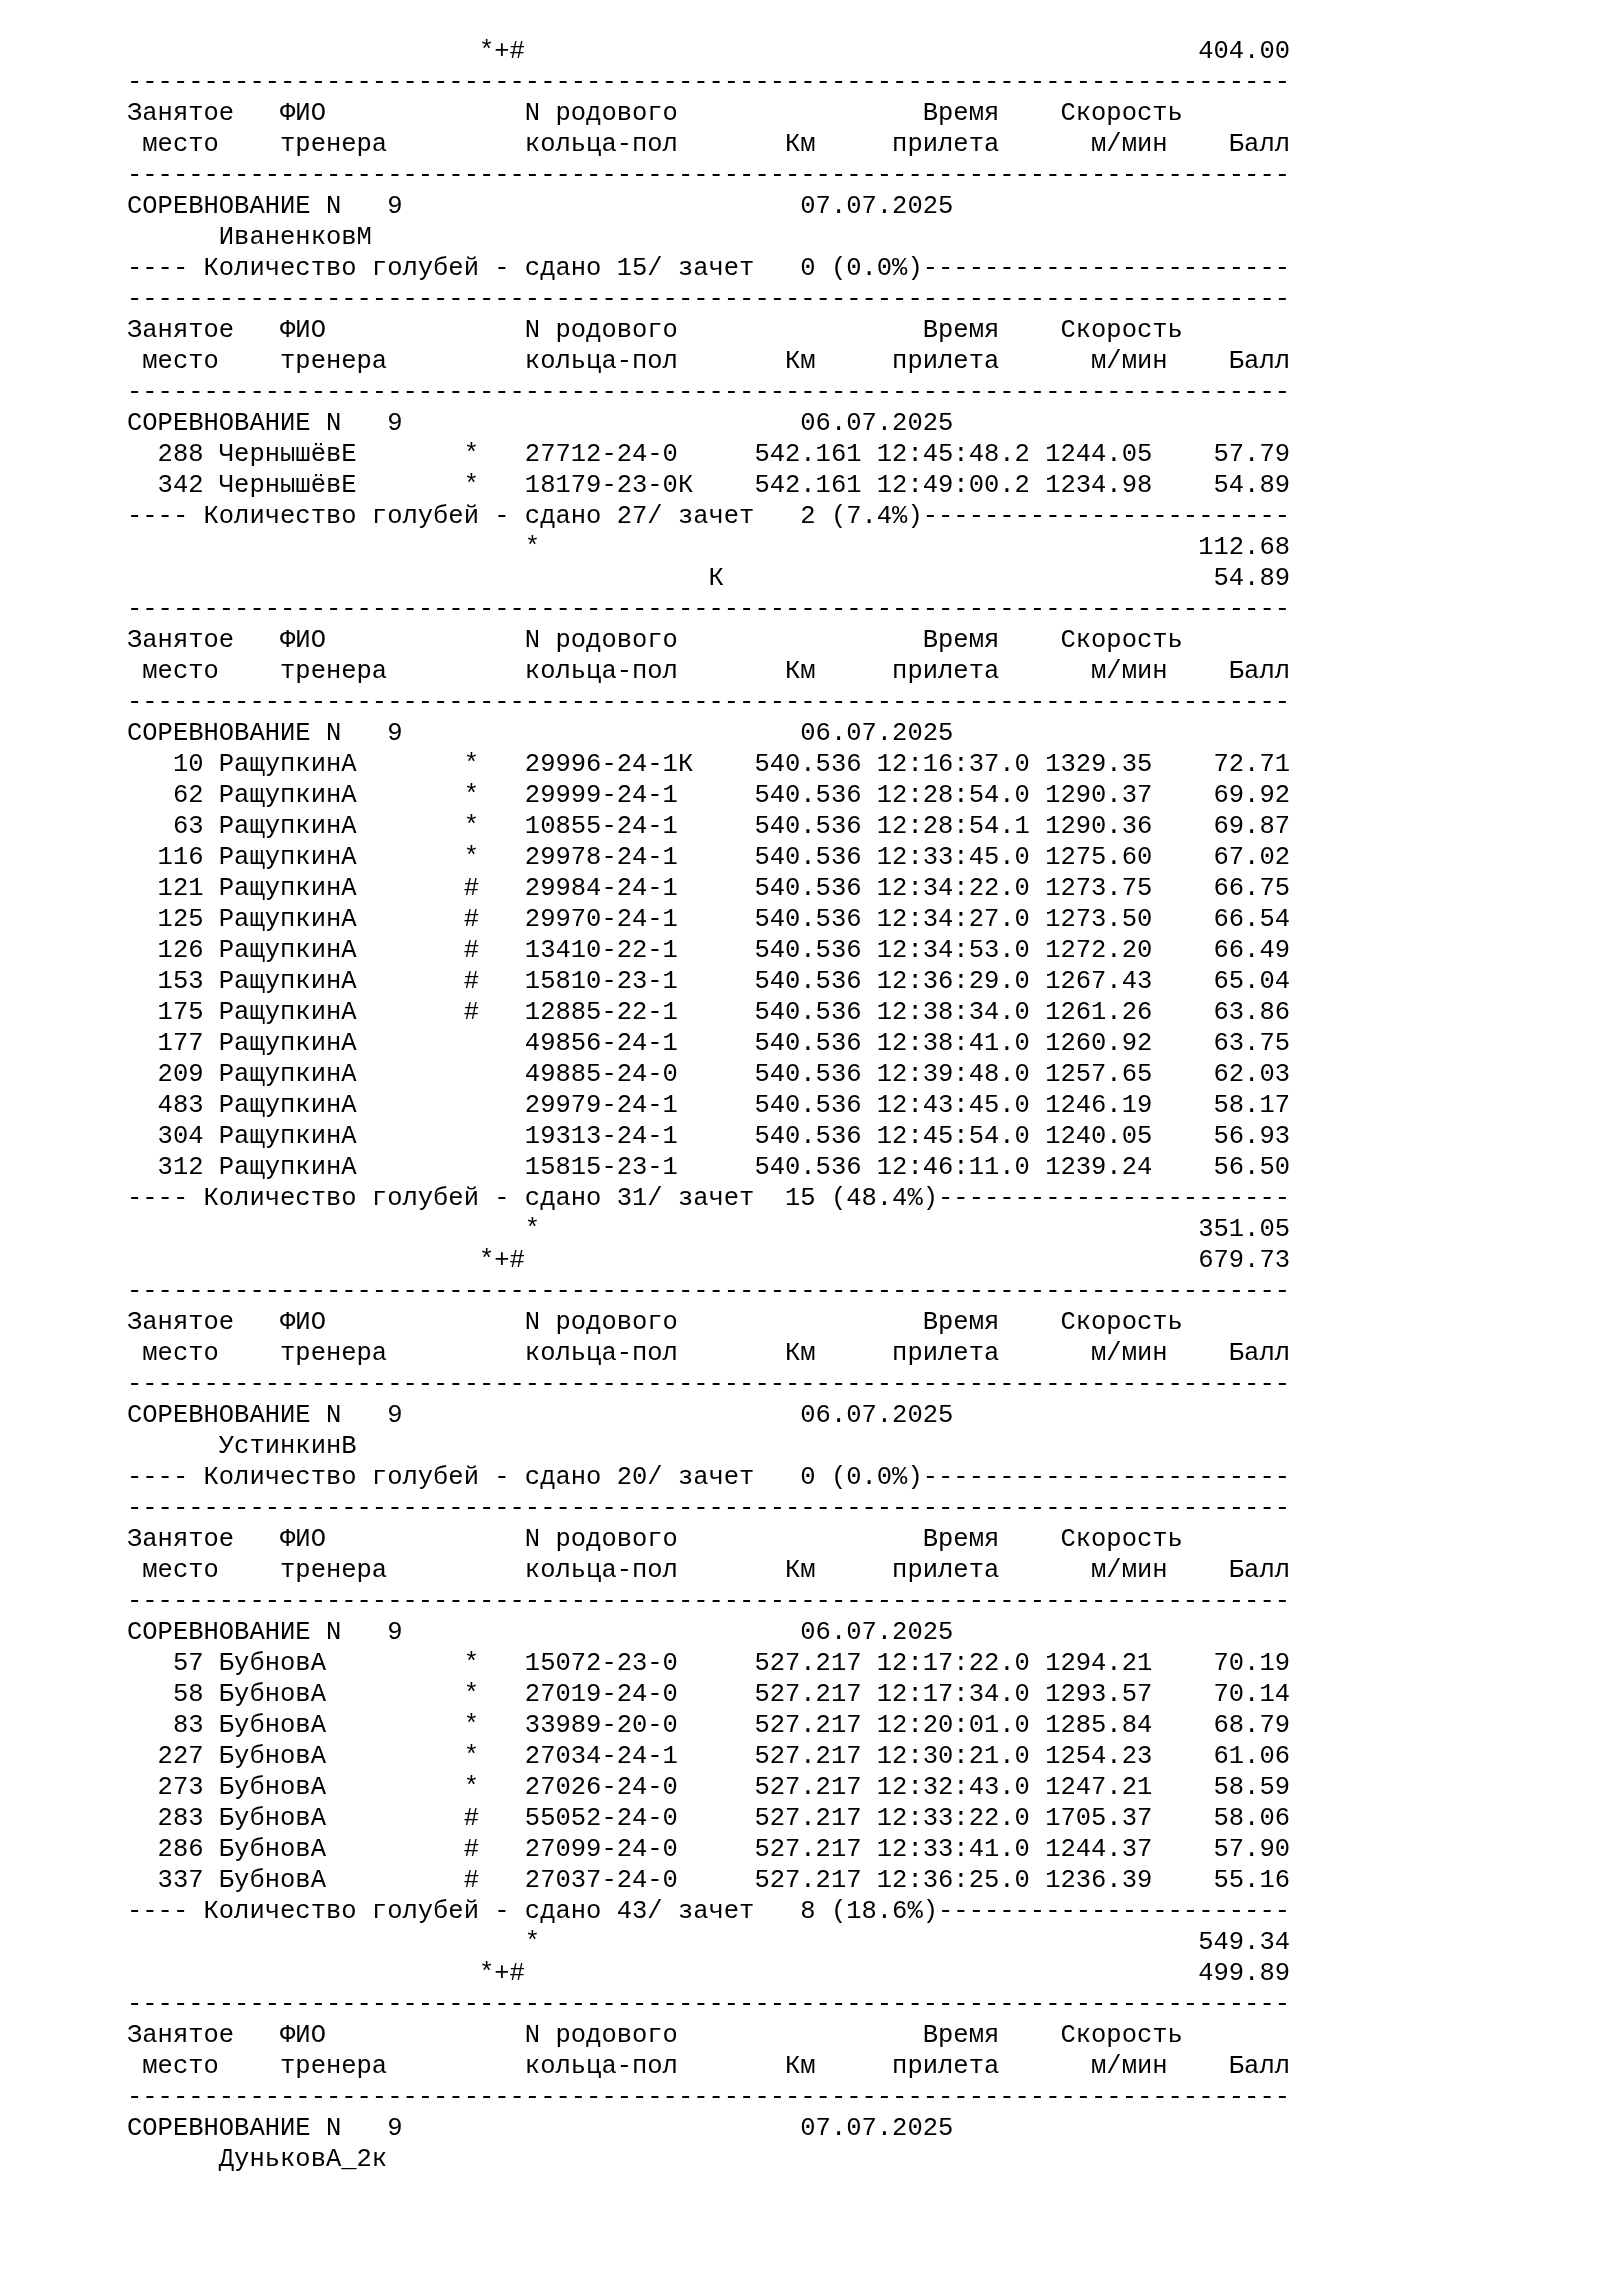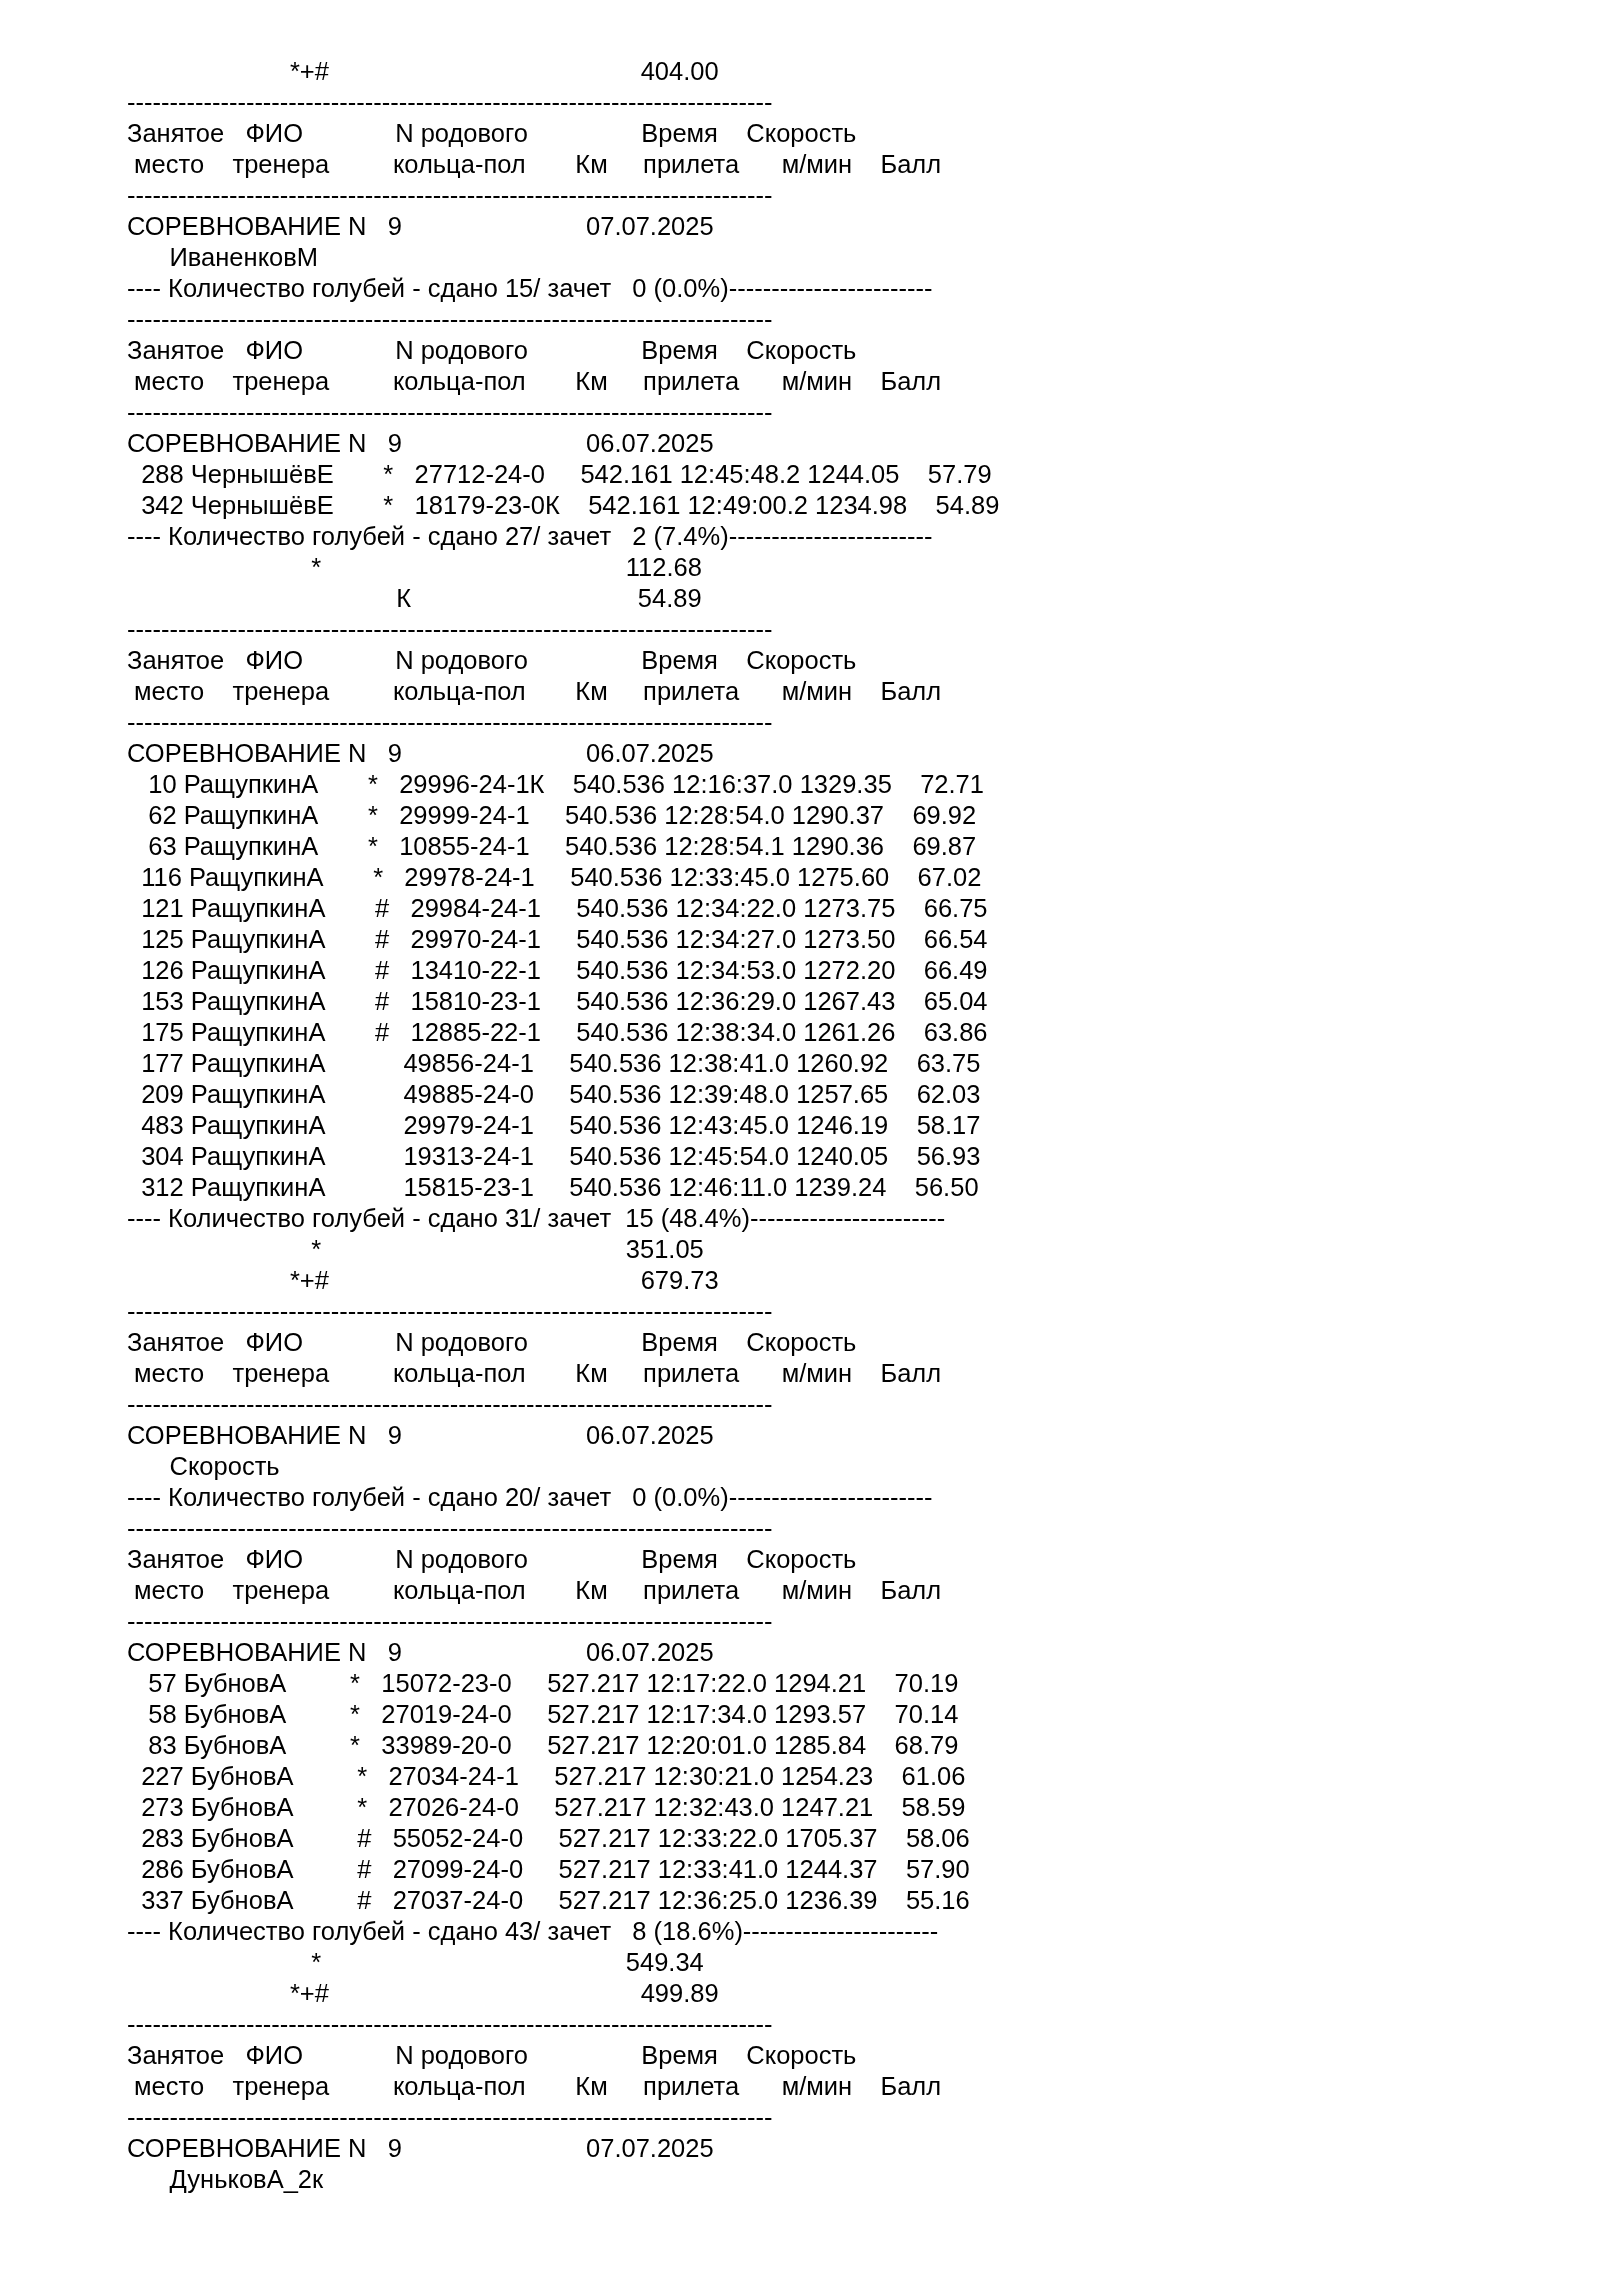--- a/index.html
+++ b/index.html
@@ -6,26 +6,25 @@
     margin: 0;
     padding: 0;
     background: #ffffff;
   }
   body {
     width: 1621px;
     height: 2293px;
     overflow: hidden;
   }
   .doc {
-    padding: 28px 0 0 127px;
-    font-family: Liberation Sans, sans-serif;
+    padding: 36px 0 0 127px;
+    font-family: Liberation Mono, monospace;
     font-size: 25.5px;
     line-height: 31px;
     color: #000000;
-    margin-top: 28px;
   }
   .ln {
     white-space: pre;
     height: 31px;
   }
 </style>
 </head>
 <body>
 
 <div class="doc" id="doc">
@@ -67,21 +66,21 @@
     <div class="ln">  304 РащупкинА           19313-24-1     540.536 12:45:54.0 1240.05    56.93</div>
     <div class="ln">  312 РащупкинА           15815-23-1     540.536 12:46:11.0 1239.24    56.50</div>
     <div class="ln">---- Количество голубей - сдано 31/ зачет  15 (48.4%)-----------------------</div>
     <div class="ln">                          *                                           351.05</div>
     <div class="ln">                       *+#                                            679.73</div>
     <div class="ln">----------------------------------------------------------------------------</div>
     <div class="ln">Занятое   ФИО             N родового                Время    Скорость       </div>
     <div class="ln"> место    тренера         кольца-пол       Км     прилета      м/мин    Балл</div>
     <div class="ln">----------------------------------------------------------------------------</div>
     <div class="ln">СОРЕВНОВАНИЕ N   9                          06.07.2025                      </div>
-    <div class="ln">      Скорость</div>
+    <div class="ln">      УстинкинВ</div>
     <div class="ln">---- Количество голубей - сдано 20/ зачет   0 (0.0%)------------------------</div>
     <div class="ln">----------------------------------------------------------------------------</div>
     <div class="ln">Занятое   ФИО             N родового                Время    Скорость       </div>
     <div class="ln"> место    тренера         кольца-пол       Км     прилета      м/мин    Балл</div>
     <div class="ln">----------------------------------------------------------------------------</div>
     <div class="ln">СОРЕВНОВАНИЕ N   9                          06.07.2025                      </div>
     <div class="ln">   57 БубновА         *   15072-23-0     527.217 12:17:22.0 1294.21    70.19</div>
     <div class="ln">   58 БубновА         *   27019-24-0     527.217 12:17:34.0 1293.57    70.14</div>
     <div class="ln">   83 БубновА         *   33989-20-0     527.217 12:20:01.0 1285.84    68.79</div>
     <div class="ln">  227 БубновА         *   27034-24-1     527.217 12:30:21.0 1254.23    61.06</div>

